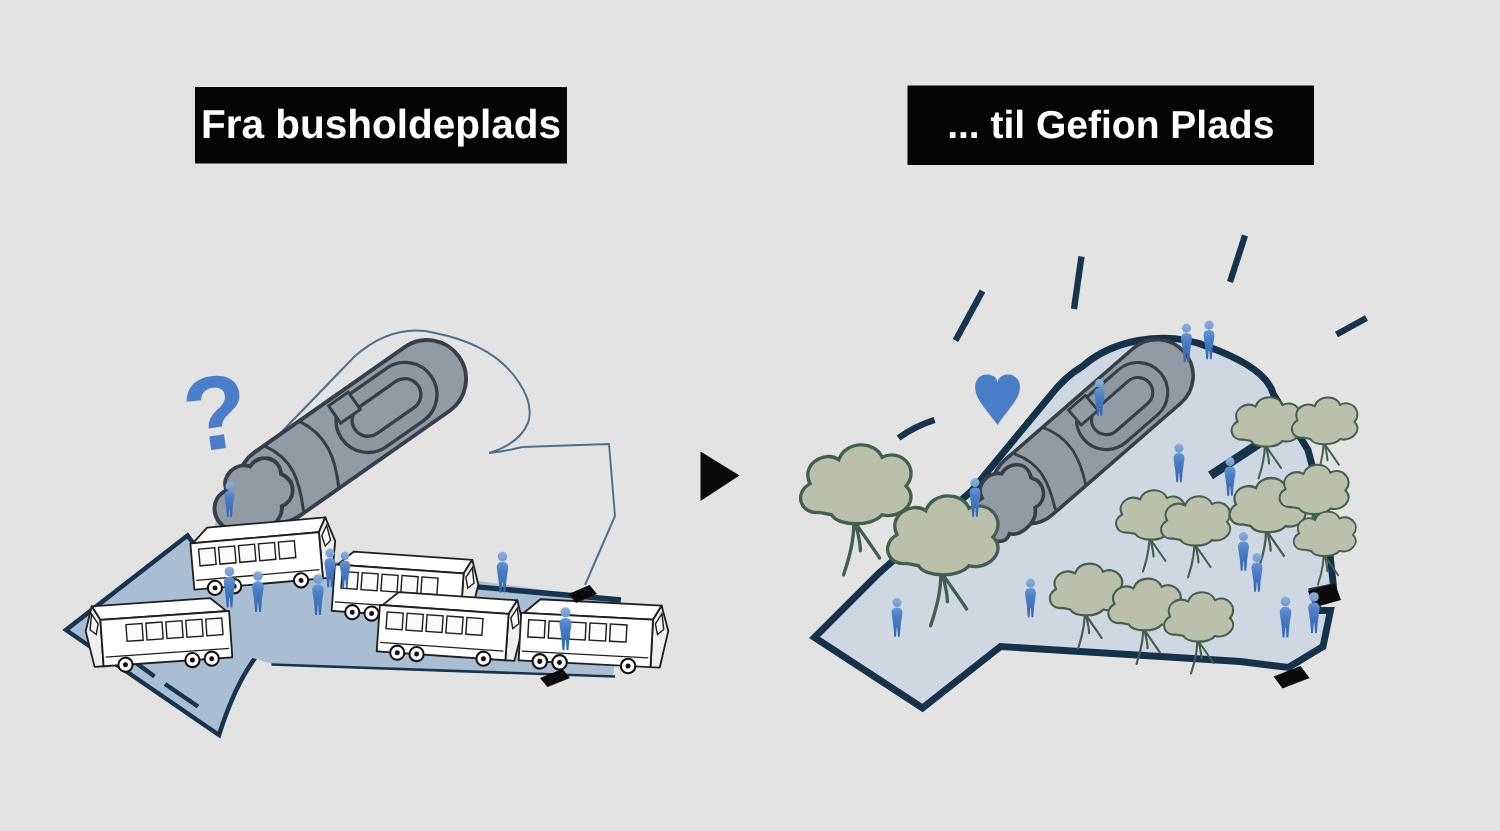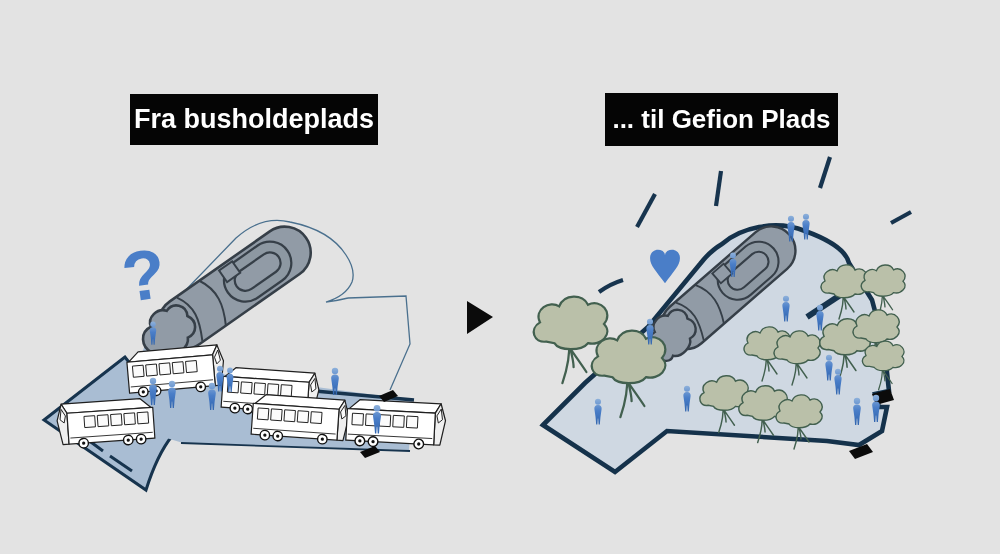--- a/index.html
+++ b/index.html
@@ -8,24 +8,24 @@
     --tree-fill:#bac0a9; --tree-line:#42604f; --thin-line:#4a708e; --bus-body:#ffffff; --ink:#0b0b0b;
     --bg:#e3e3e3;
   }
   html,body{margin:0;padding:0;}
   body{width:1000px;height:554px;background:var(--bg);font-family:"Liberation Sans",sans-serif;overflow:hidden;}
   .stage{position:relative;width:1000px;height:554px;}
   .stage svg{position:absolute;left:0;top:0;}
   .title{
     position:absolute;background:var(--title-bg);color:var(--title-text);
     display:flex;align-items:center;justify-content:center;
-    font-weight:bold;letter-spacing:0;white-space:nowrap;margin-top:36px;
+    font-weight:bold;letter-spacing:0;white-space:nowrap;
   }
   .title.before{left:130px;top:58px;width:248px;height:51px;font-size:27px;}
-  .title.after{left:605px;top:57px;width:233px;height:53px;font-size:26px;}
+  .title.after{left:605px;top:57px;width:271px;height:53px;font-size:26px;}
 
   .person{fill:url(#pgrad);}
   .canopy{fill:var(--tree-fill);stroke:var(--tree-line);stroke-width:1.4;}
   .trunk{fill:none;stroke:var(--tree-line);stroke-width:1.4;stroke-linecap:round;}
   .bus-part{fill:var(--bus-body);stroke:#1f1f1f;stroke-width:1.4;stroke-linejoin:round;}
   .bus-front{fill:#efefef;stroke:#1f1f1f;stroke-width:1.4;stroke-linejoin:round;}
   .bus-window{fill:#fbfbfb;stroke:#1f1f1f;stroke-width:1.1;}
   .wheel{fill:#ffffff;stroke:#111;stroke-width:1.6;}
   .hub{fill:#111;}
   .navy-line{stroke:var(--navy);fill:none;}

